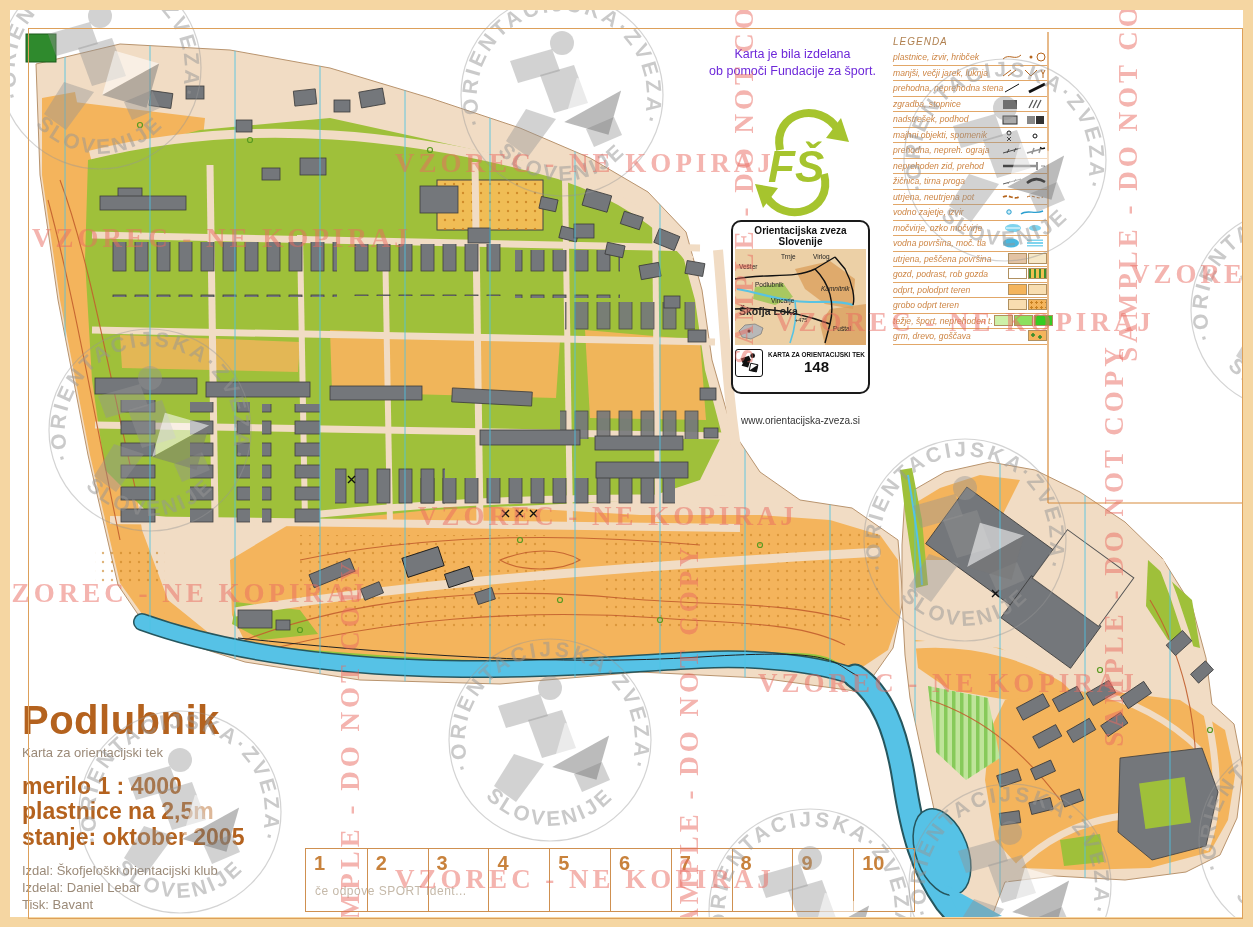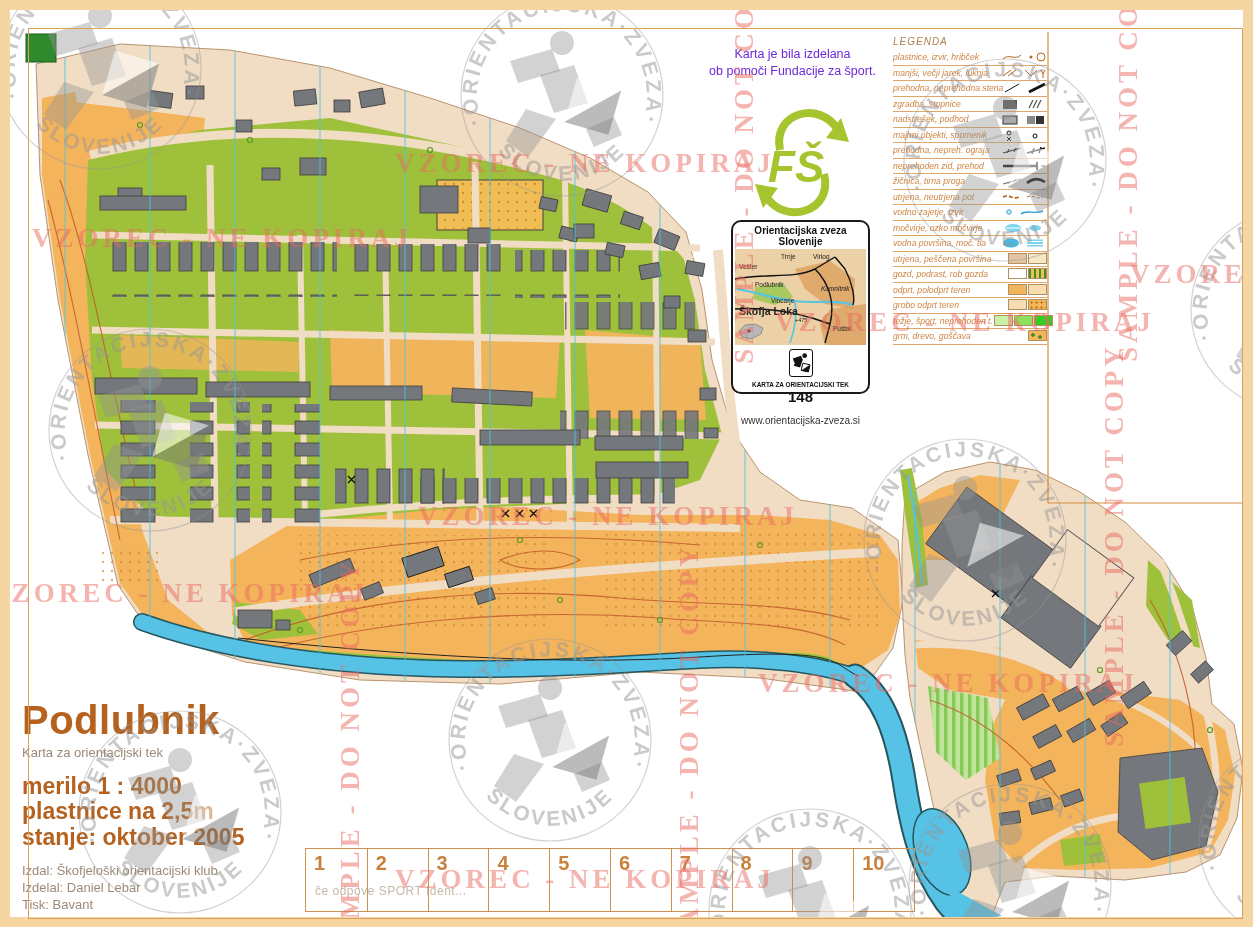--- a/index.html
+++ b/index.html
@@ -19,21 +19,21 @@
   
   .fund{position:absolute;left:690px;top:46px;width:205px;text-align:center;color:#6d28d9;
         font-size:12.5px;line-height:1.35;z-index:2;}
   
   .card{position:absolute;left:731px;top:220px;width:139px;height:174px;background:#fff;
         border:2px solid #1a1a1a;border-radius:10px;z-index:2;padding:2px 2px 0 2px;box-sizing:border-box;}
   .card-title{font-size:10px;font-weight:bold;color:#111;text-align:center;margin:1px 0 2px 0;}
   .card-map{position:relative;width:131px;height:96px;}
   .card-map span{position:absolute;font-size:6.5px;color:#222;}
   .card-city{font-weight:bold;font-size:10.5px !important;}
-  .card-bottom{display:flex;align-items:center;gap:4px;margin-top:4px;flex-direction:column;}
+  .card-bottom{display:flex;align-items:center;gap:4px;margin-top:4px;}
   .runner-box{flex:0 0 26px;height:26px;border:1.5px solid #111;border-radius:3px;display:flex;align-items:center;justify-content:center;}
   .card-type{flex:1;text-align:center;}
   .card-type .t1{font-size:6.4px;font-weight:bold;color:#111;}
   .card-type .t2{font-size:15px;font-weight:bold;color:#111;}
   .card-web{position:absolute;left:731px;top:415px;width:139px;text-align:center;font-size:10px;color:#333;z-index:2;}
   
   .tblock{position:absolute;left:22px;top:698px;z-index:2;}
   .tb-title{font-size:40px;font-weight:bold;color:#b4621e;letter-spacing:0.5px;}
   .tb-sub{font-size:13px;color:#9b8a78;margin-top:2px;}
   .tb-scale{margin-top:14px;font-size:23px;font-weight:bold;color:#b4621e;line-height:1.1;}

